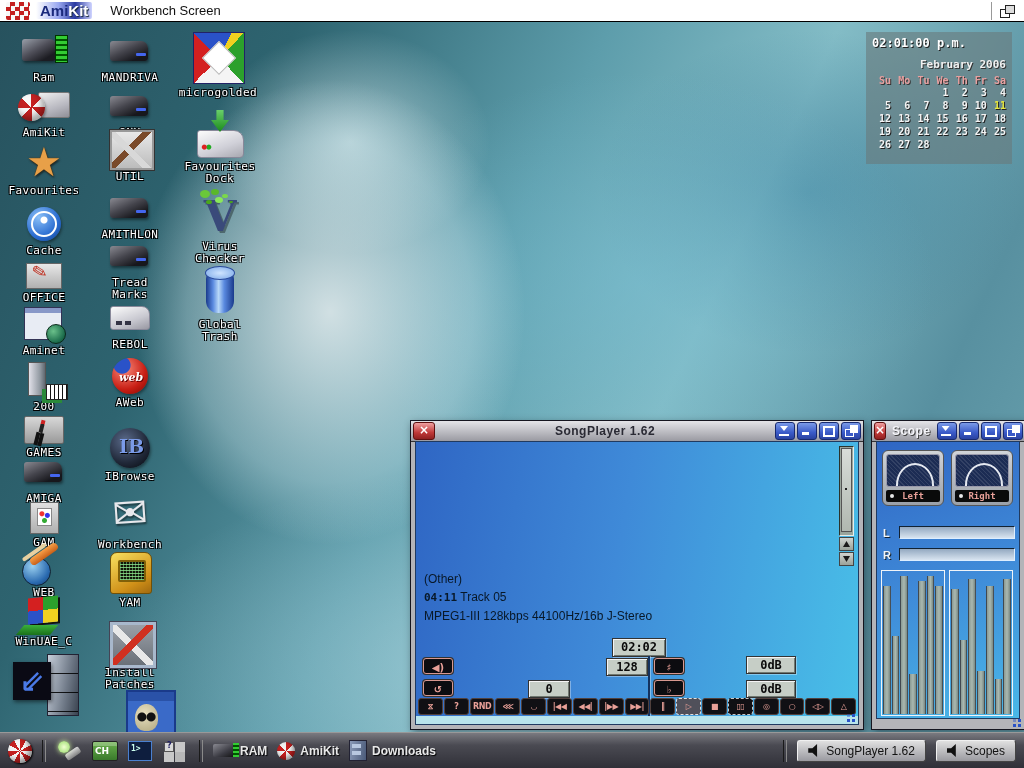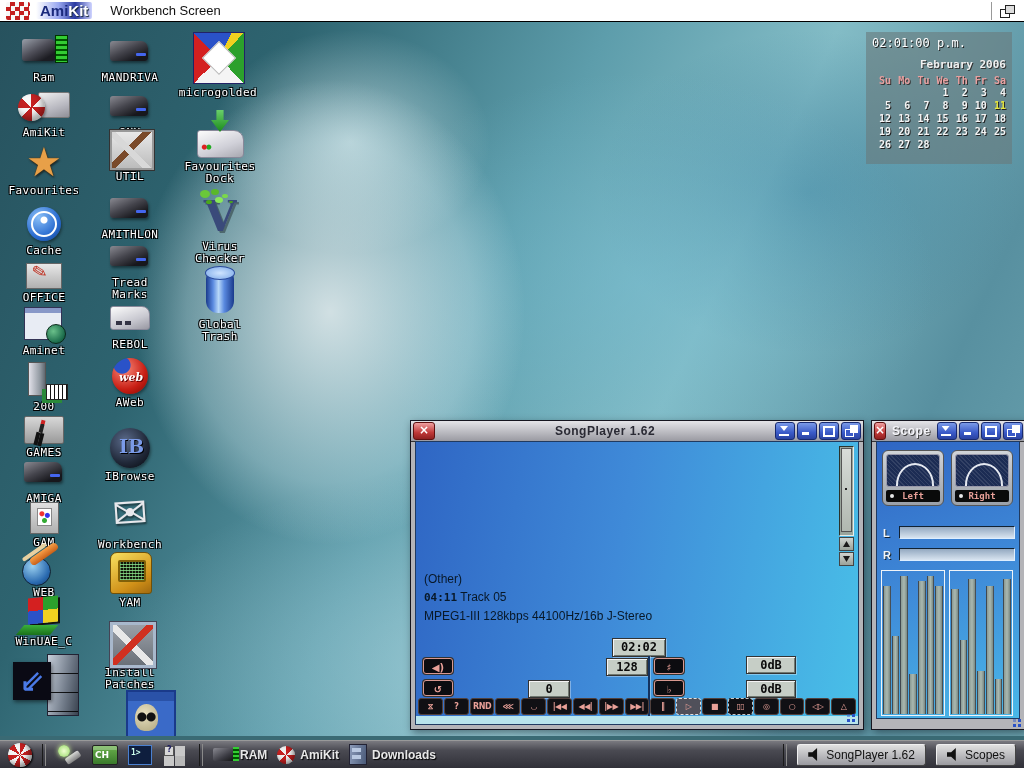--- a/index.html
+++ b/index.html
@@ -89,21 +89,21 @@
   .icon-appassign::after{content:"";position:absolute;left:19px;top:0;width:18px;height:22px;background:linear-gradient(#6ad06a,#1a8a1a);clip-path:polygon(30% 0,70% 0,70% 45%,100% 45%,50% 100%,0 45%,30% 45%);filter:drop-shadow(1px 1px 0 #064006);}
   .icon-virus{height:50px;}
   .icon-virus::before{content:"V";position:absolute;left:50%;top:52%;transform:translate(-50%,-50%);font:bold 42px "DejaVu Serif",serif;color:#3a4a7a;text-shadow:2px 2px 0 rgba(0,0,0,.35);}
   .icon-virus::after{content:"";position:absolute;left:8px;top:0;width:10px;height:8px;background:#6ac83a;border-radius:50%;box-shadow:10px -2px 0 -1px #5ab82a,20px 2px 0 -2px #7ad84a,4px 8px 0 -2px #4aa81a,26px 8px 0 -3px #4aa81a,14px 6px 0 -1px #8ae85a;}
   .icon-trash{height:52px;}
   .icon-trash::before{content:"";position:absolute;left:14px;top:5px;width:28px;height:42px;background:linear-gradient(90deg,#1a3a8c,#5a8ae0 25%,#b8d8f8 45%,#5a8ae0 65%,#1a3a8c);border-radius:8px 8px 12px 12px;}
   .icon-trash::after{content:"";position:absolute;left:13px;top:0;width:28px;height:12px;border-radius:50%;background:radial-gradient(#cfe4ff,#7aa8e8);border:1px solid #2a4a9c;}
 
   
   .calwidget{position:absolute;left:866px;top:10px;width:146px;height:132px;background:rgba(105,122,124,.6);padding:4px 6px;box-sizing:border-box;font-family:"DejaVu Sans Mono",monospace;}
-  .cal-time{font-weight:normal;color:#fff;font-size:12px;text-shadow:1px 1px 0 #222;}
+  .cal-time{font-weight:bold;color:#fff;font-size:12px;text-shadow:1px 1px 0 #222;}
   .cal-month{color:#f0f0f0;font-size:11px;margin-top:8px;text-shadow:1px 1px 0 #333;font-weight:bold;text-align:right;}
   .cal-head,.cal-grid{display:grid;grid-template-columns:repeat(7,1fr);}
   .cal-head{margin-top:4px;}
   .cal-h{font-size:10px;font-weight:bold;color:#e8a0a0;text-align:right;text-shadow:1px 1px 0 #333;}
   .cal-d{font-size:10px;font-weight:bold;color:#f4f4f4;text-align:right;line-height:13px;text-shadow:1px 1px 0 #222;}
   .cal-d.hl{color:#e8e840;}
 
   
   .win{position:absolute;background:#b4b4b8;border:1px solid #15151f;box-shadow:2px 3px 8px rgba(0,10,20,.45);}
   .win-title{height:20px;display:flex;align-items:center;background:linear-gradient(#e4e4e8,#9a9aa2);border-bottom:1px solid #333;padding:0 2px;gap:2px;cursor:move;}
@@ -162,21 +162,21 @@
   .vu-label::before{content:"";position:absolute;left:4px;top:4px;width:4px;height:4px;border-radius:50%;background:#e8e8e8;}
   .ch-row{position:absolute;left:6px;display:flex;align-items:center;gap:6px;}
   .ch-l{top:84px;} .ch-r{top:106px;}
   .ch-label{color:#f0f4f8;font:bold 11px "Liberation Sans",sans-serif;text-shadow:1px 1px 0 #123;width:10px;}
   .ch-bar{width:114px;height:11px;background:linear-gradient(#93a8c0,#d8e4f0);border:1px solid;border-color:#112233 #ddeeff #ddeeff #112233;}
   .spec-group{position:absolute;top:128px;height:146px;width:64px;border:1px solid #f0f4f8;display:flex;align-items:flex-end;gap:1px;padding:1px;box-sizing:border-box;}
   .spec-0{left:4px;} .spec-1{left:72px;}
   .spec-bar{flex:1;background:linear-gradient(90deg,#8a9a94,#aab8b0 50%,#7a8a84);border-left:1px solid rgba(0,0,20,.5);border-right:1px solid rgba(0,0,20,.5);}
 
   
-  .taskbar{position:absolute;left:0;bottom:0;width:100%;height:28px;background:linear-gradient(#7a7a80,#4a4a52 35%,#303038);border-top:1px solid #999;display:flex;align-items:center;padding:0 8px;gap:10px;box-sizing:border-box;}
+  .taskbar{position:absolute;left:0;bottom:0;width:100%;height:36px;background:linear-gradient(#7a7a80,#4a4a52 35%,#303038);border-top:1px solid #999;display:flex;align-items:center;padding:0 8px;gap:10px;box-sizing:border-box;}
   .tb-group{display:flex;align-items:center;gap:10px;}
   .tb-sep{width:2px;height:22px;border-left:1px solid #1a1a1a;border-right:1px solid #8a8a8a;}
   .tb-item{display:flex;align-items:center;gap:5px;color:#e8e8e8;font:bold 12px "Liberation Sans",sans-serif;text-shadow:1px 1px 1px #000;cursor:pointer;}
   .tb-spacer{flex:1;}
   .twin-btn{display:flex;align-items:center;gap:5px;background:linear-gradient(#e0e0e0,#9a9aa0);border:1px solid;border-color:#f0f0f0 #444 #444 #f0f0f0;border-radius:3px;padding:3px 10px;font:12px "Liberation Sans",sans-serif;color:#111;cursor:pointer;}
   .spk{width:13px;height:13px;background:#111;clip-path:polygon(0 32%,32% 32%,68% 0,68% 100%,32% 68%,0 68%);}
   .tb-amiga-menu{width:24px;height:24px;border-radius:50%;background:repeating-conic-gradient(#c42020 0 30deg,#f4f4f4 0 60deg);box-shadow:inset -3px -3px 5px rgba(0,0,0,.4),1px 1px 2px #000;cursor:pointer;}
   .tb-flashlight{position:relative;width:26px;height:24px;cursor:pointer;}
   .tb-flashlight::before{content:"";position:absolute;left:9px;top:11px;width:16px;height:7px;background:linear-gradient(#d8d8d8,#808080);border-radius:2px;transform:rotate(-35deg);}
   .tb-flashlight::after{content:"";position:absolute;left:2px;top:2px;width:12px;height:12px;border-radius:50%;background:radial-gradient(#f0ffd0,#b8e890 60%,#78a850);box-shadow:0 0 5px #d0f0a0;}

